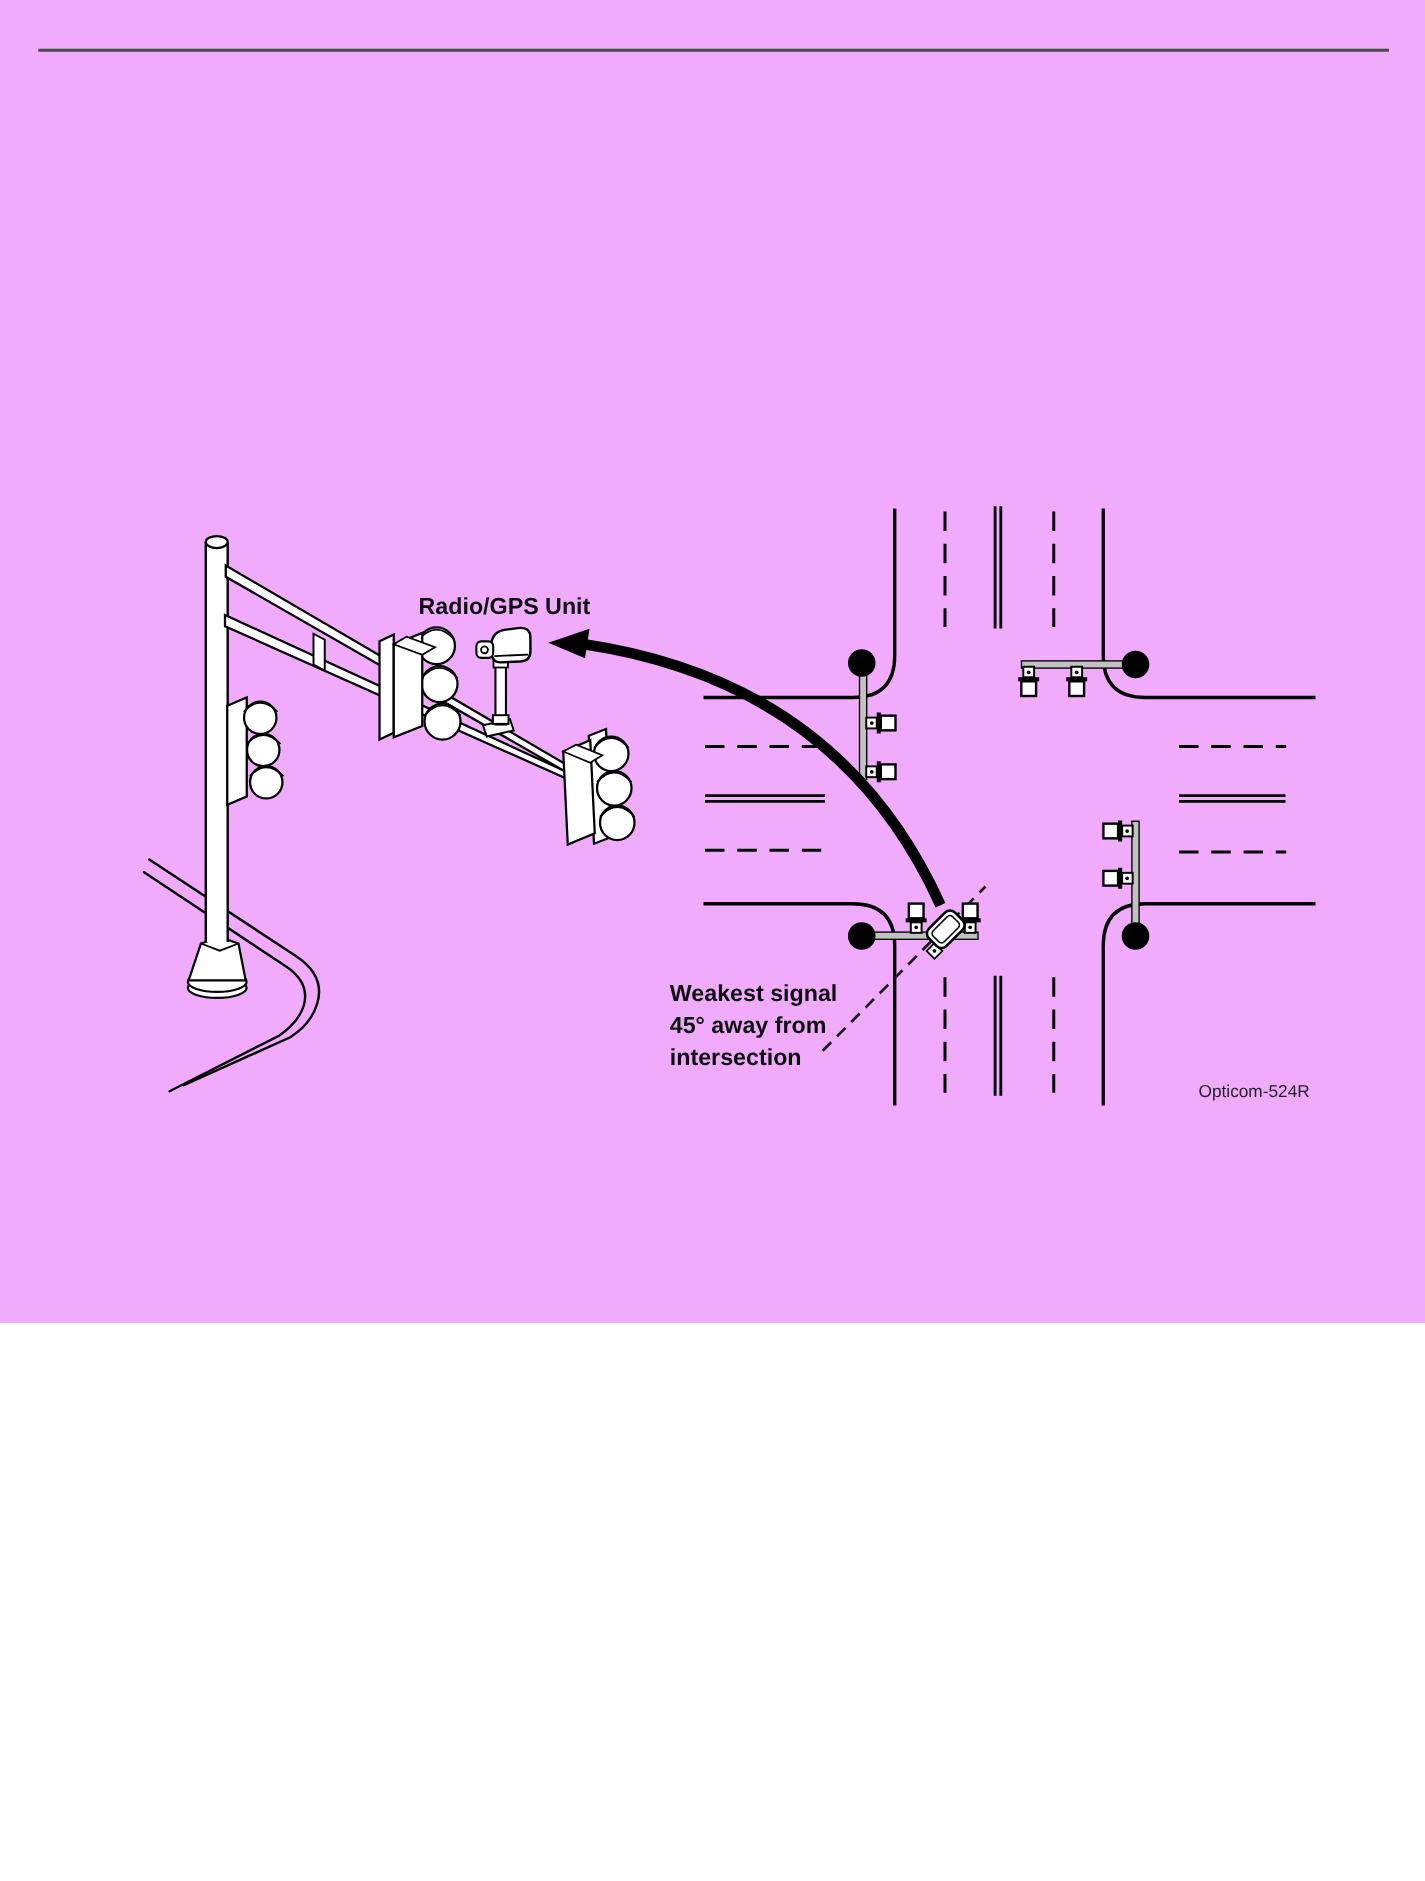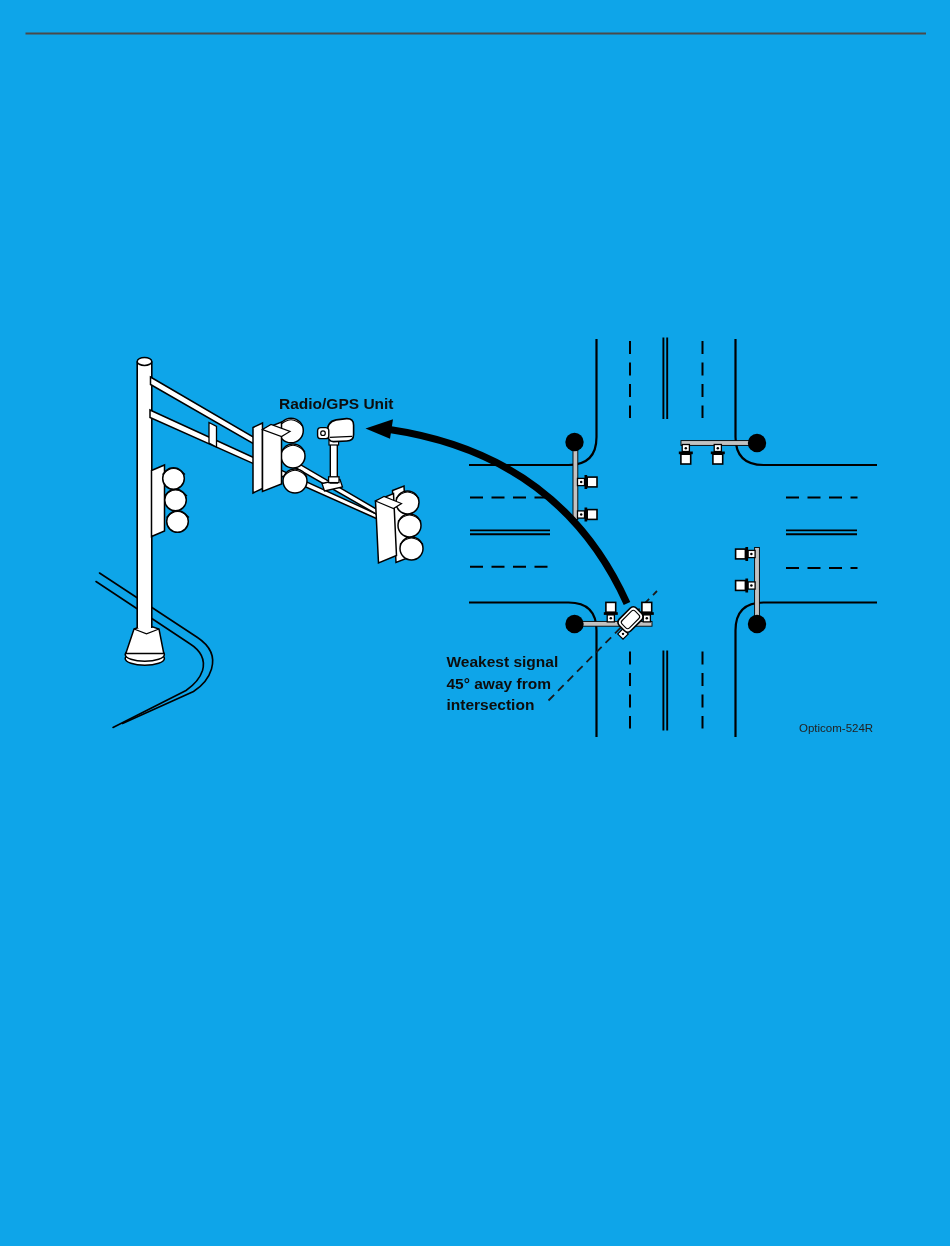--- a/index.html
+++ b/index.html
@@ -1,16 +1,16 @@
 <!DOCTYPE html>
 <html style="--mast: #c2c2c2; --rule: #4a4a4a;"><head>
 <meta charset="utf-8">
 <style>
   html,body{margin:0;padding:0;background:#ffffff;}
-  .page{position:relative;width:950px;height:1246px;background:#0ea5e9;margin:0 auto;overflow:hidden;}
+  .page{position:relative;width:950px;height:882px;background:#f0abfc;margin:0 auto;overflow:hidden;}
   svg{display:block;}
   .ln{fill:none;stroke:#000;stroke-width:1.6;stroke-linecap:round;}
   .wf{fill:#fff;stroke:#000;stroke-width:1.5;}
   .thin{fill:none;stroke:#000;stroke-width:1.2;}
   .edge{fill:none;stroke:#000;stroke-width:2.2;}
   .dash{stroke:#000;stroke-width:2;stroke-dasharray:13 8.5;}
   .dbl{stroke:#000;stroke-width:1.9;}
   .dash45{stroke:#1a1a1a;stroke-width:1.8;stroke-dasharray:8 5.5;}
   .mast{fill:var(--mast,#c2c2c2);stroke:#000;stroke-width:0.9;}
   .dot{fill:#000;stroke:none;}

